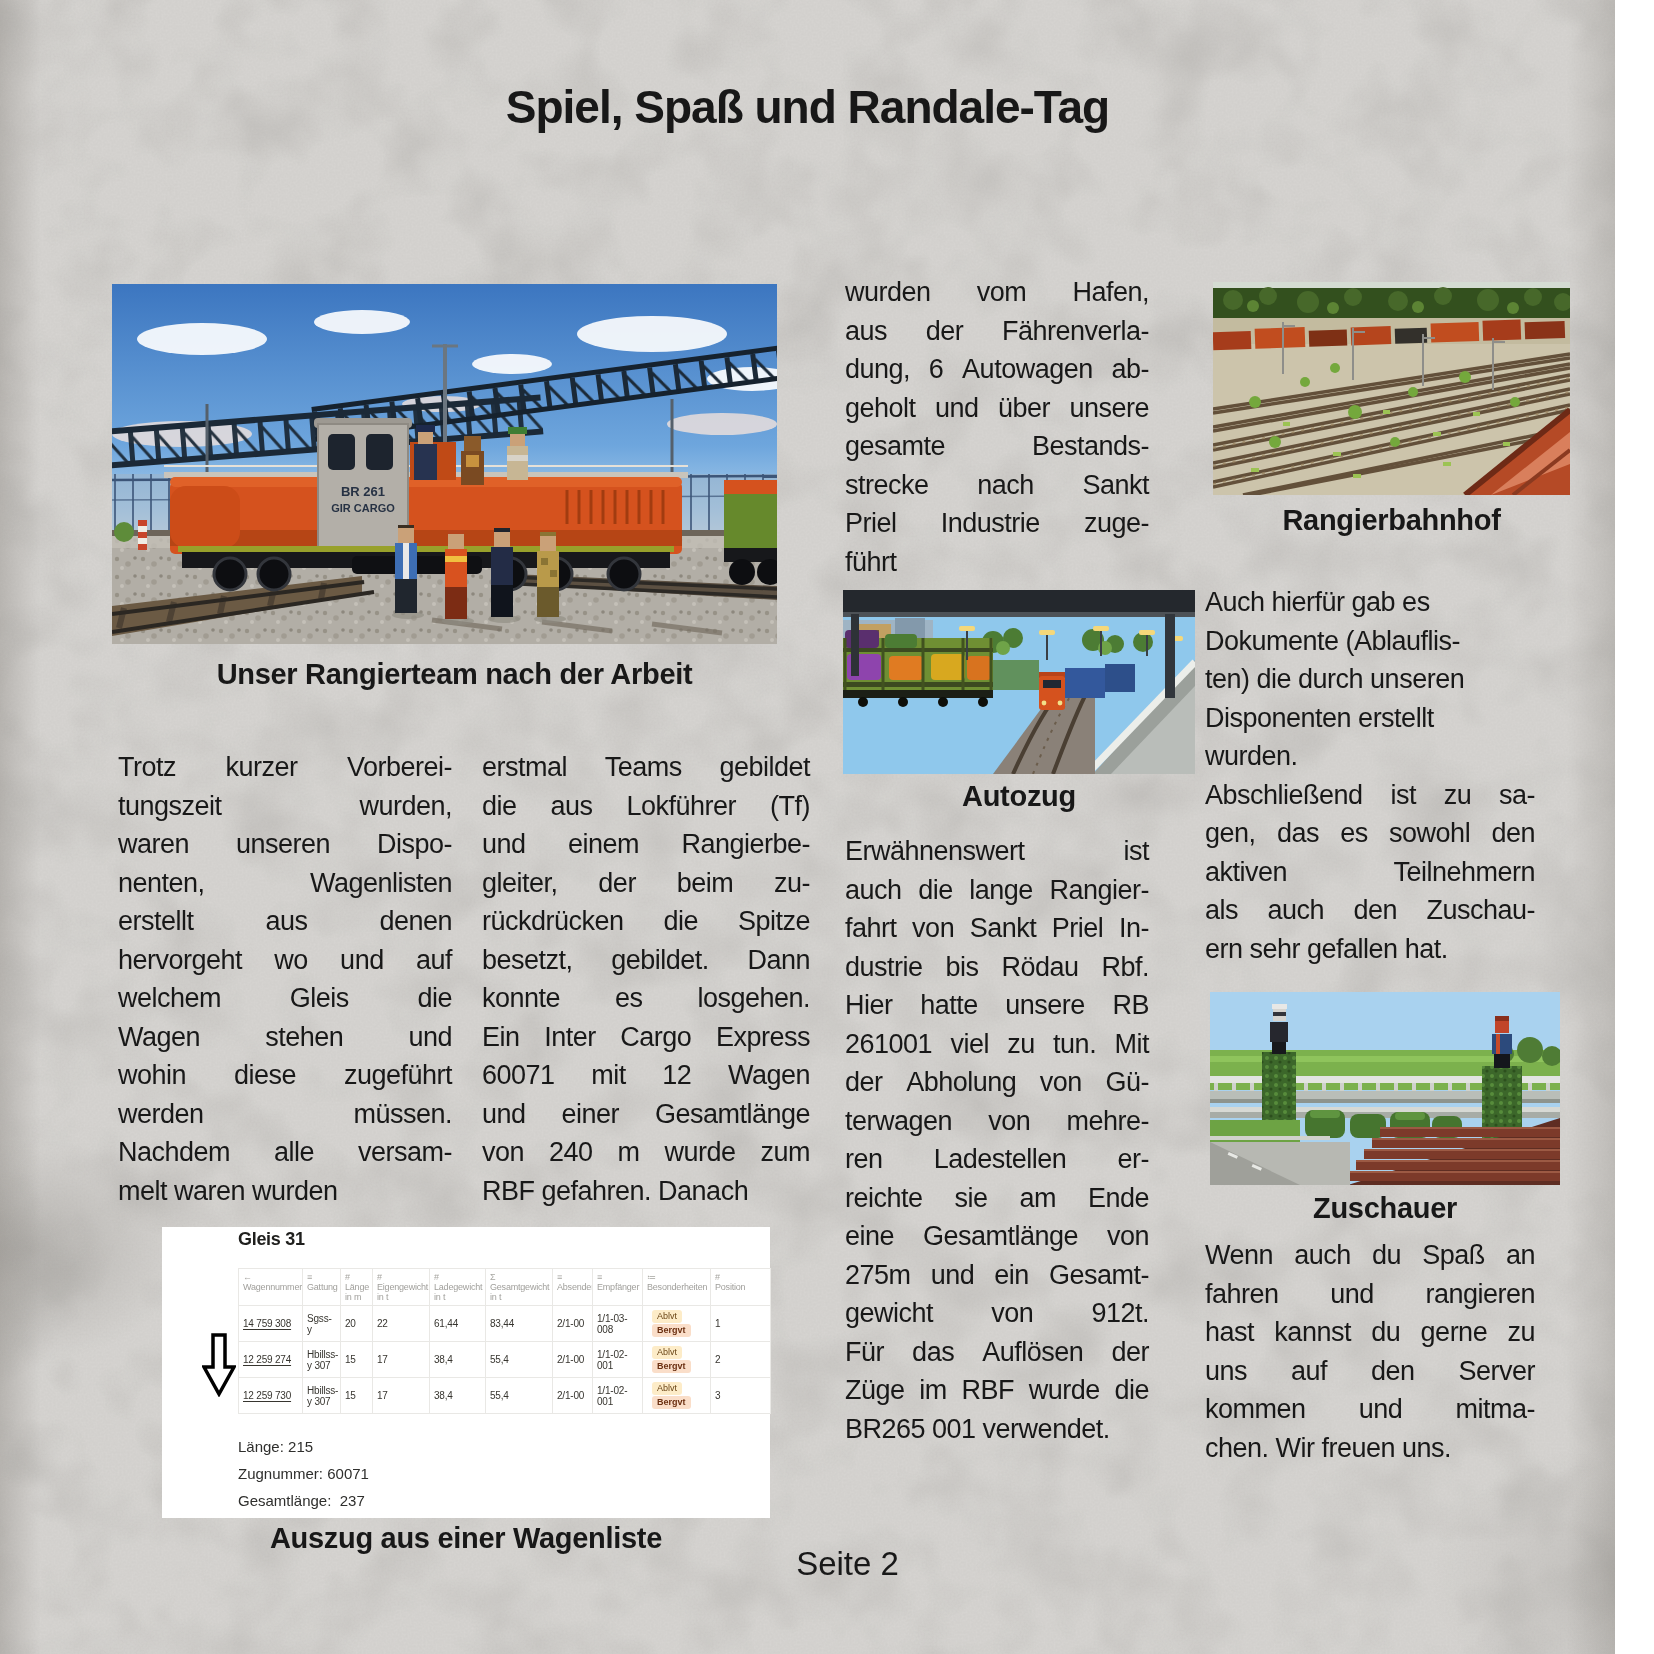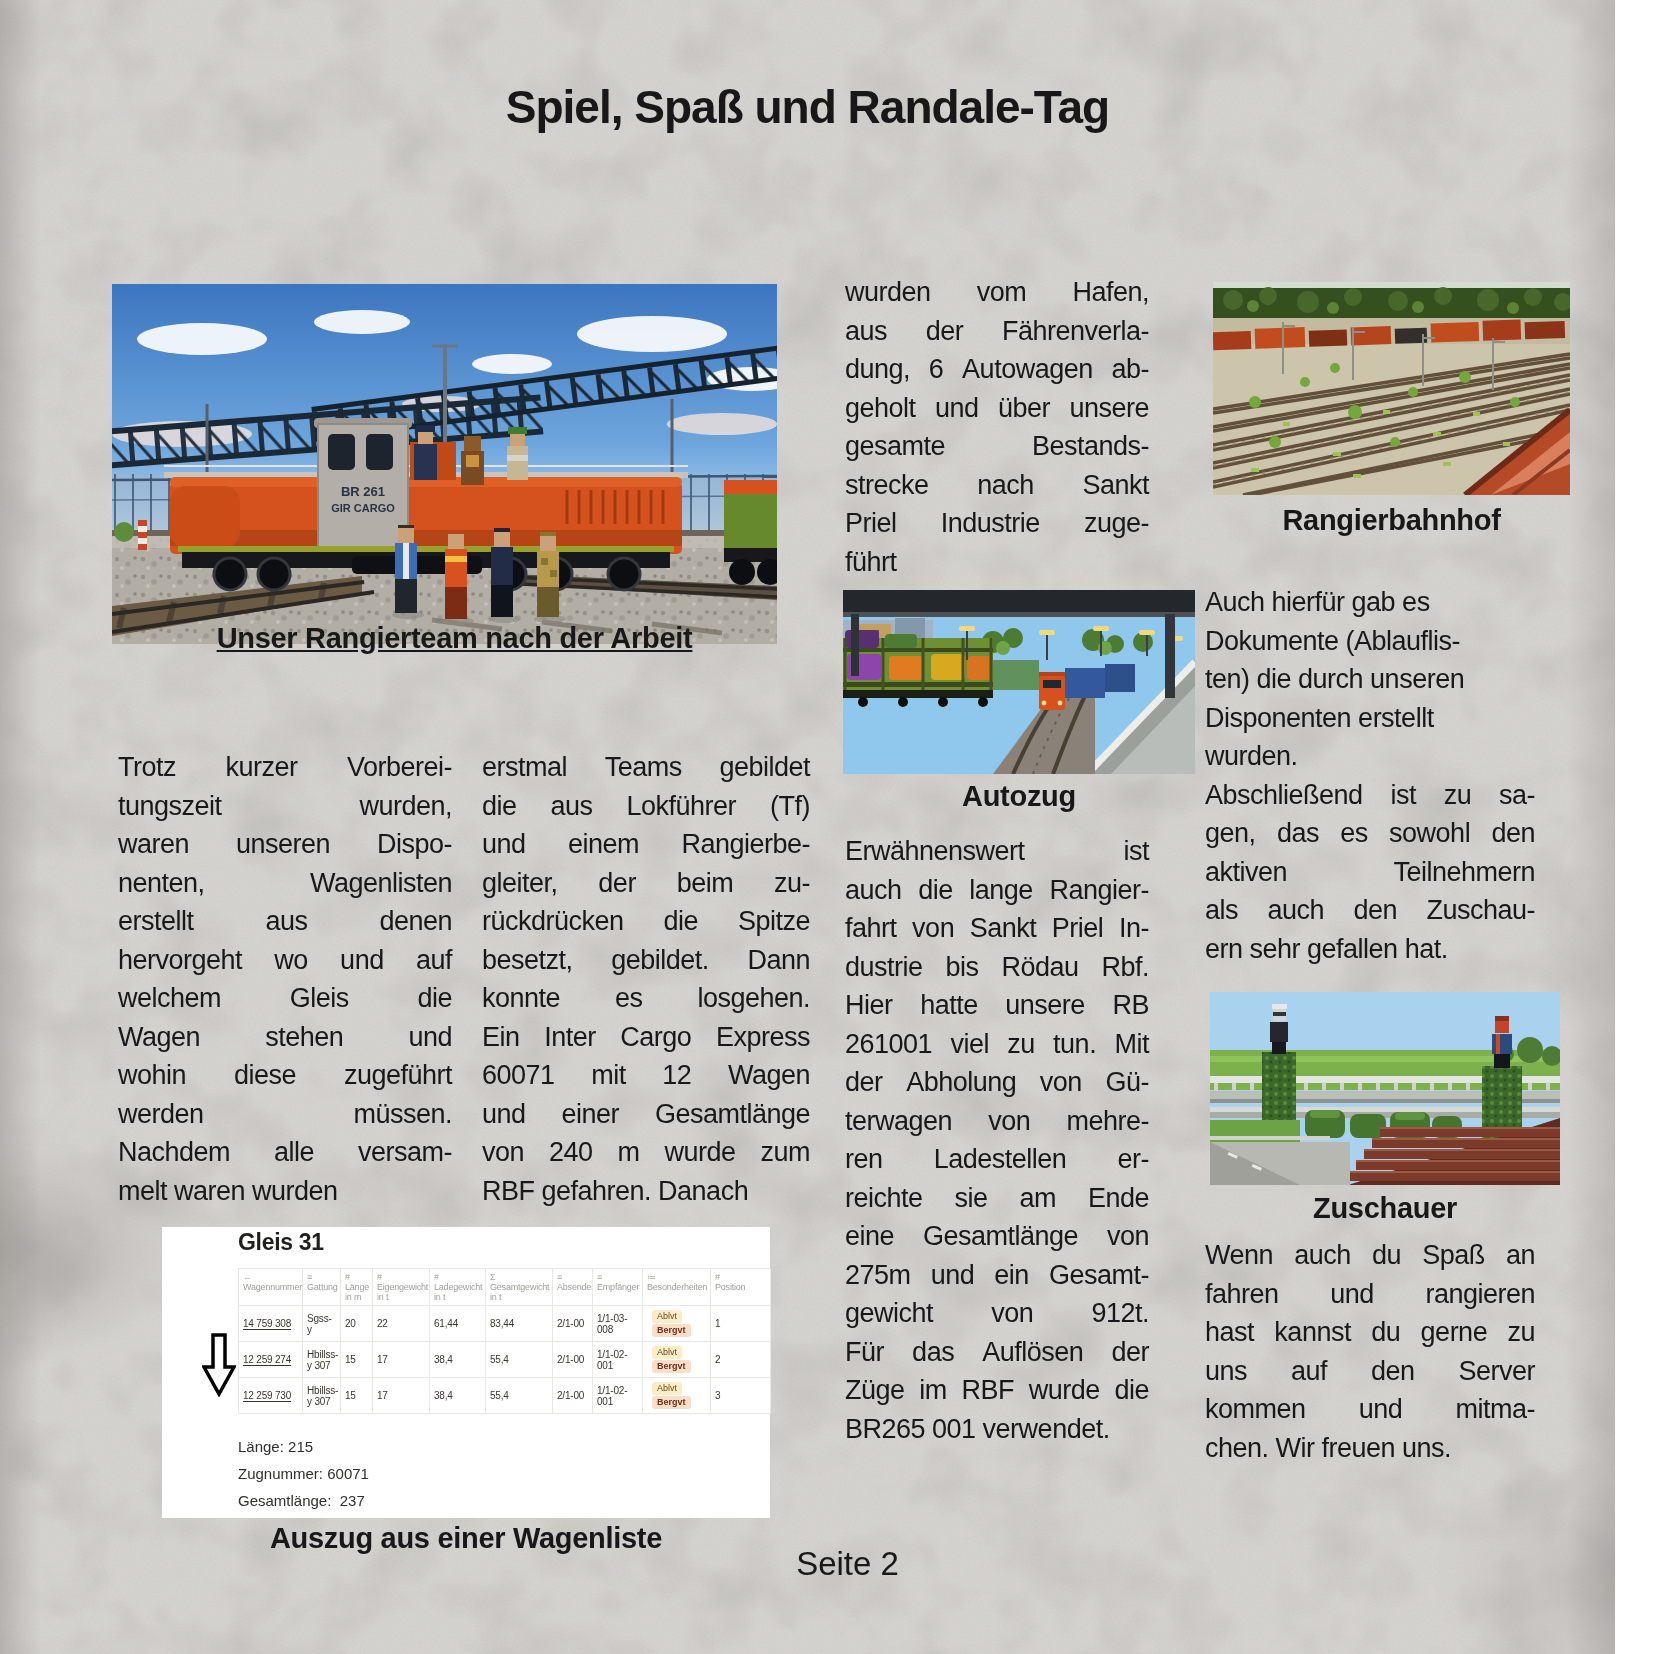--- a/index.html
+++ b/index.html
@@ -27,21 +27,21 @@
 
   .col{font-size:27px;letter-spacing:-0.5px;line-height:38.5px;}
   .ln{min-height:38.5px;white-space:nowrap;}
   .ln.jf{display:flex;justify-content:space-between;white-space:normal;}
 
   .photo{overflow:hidden;background:#9db6c8;}
   .photo svg{display:block;}
 
   
   .card{background:var(--card-bg,#fff);}
-  .card-title{position:absolute;left:76px;top:2px;font-size:23px;font-weight:700;color:#1f1f1d;letter-spacing:-0.3px;}
+  .card-title{position:absolute;left:76px;top:2px;font-size:18px;font-weight:700;color:#1f1f1d;letter-spacing:-0.3px;}
   .wtable{position:absolute;left:76px;top:41px;border-collapse:collapse;table-layout:fixed;width:532px;
           font-size:10px;color:#37352f;letter-spacing:-0.2px;}
   .wtable th,.wtable td{border:1px solid #e9e8e5;padding:3px 4px;text-align:left;vertical-align:middle;overflow:hidden;}
   .wtable th{color:#a09f9b;font-weight:400;font-size:9px;vertical-align:top;height:28px;}
   .wtable td{height:27px;}
   .th-icon{font-size:9px;line-height:10px;color:#a7a6a1;}
   .th-label{line-height:10px;}
   .wagen-link{text-decoration:underline;text-underline-offset:2px;color:#37352f;cursor:pointer;}
   .badge{display:block;width:max-content;margin:1px 5px;padding:0 5px;border-radius:3px;font-size:9px;line-height:13px;letter-spacing:0;}
   .b-ablvt{background:var(--badge-ablvt-bg,#fdecc8);color:var(--badge-ablvt-text,#6b4617);}
@@ -247,21 +247,21 @@
             <rect x="428" y="248" width="16" height="6" fill="#8a7434"></rect>
             <rect x="428" y="252" width="16" height="15" fill="#caa178"></rect>
            <rect x="425" y="267" width="22" height="36" fill="#b99a4a"></rect>
             <rect x="429" y="274" width="7" height="7" fill="#8a7434"></rect>
            <rect x="438" y="286" width="7" height="7" fill="#8a7434"></rect>
             <rect x="425" y="303" width="22" height="30" fill="#6b5a2c"></rect>
           </g>
       </g>
     </svg>
   </div>
-  <div class="layer caption" style="left:122px;top:622px;width:665px;text-decoration:underline;">Unser Rangierteam nach der Arbeit</div>
+  <div class="layer caption" style="left:122px;top:658px;width:665px;">Unser Rangierteam nach der Arbeit</div>
 
   <div class="layer photo" style="left:1213px;top:282px;width:357px;height:213px;">
     <svg viewBox="0 0 357 213" width="357" height="213">
       <rect width="357" height="213" fill="#ccc4ab"></rect>
       <rect width="357" height="12" fill="#d4dcd2"></rect>
       <rect y="6" width="357" height="30" fill="#33501e"></rect>
       <g fill="#47682a">
           <circle cx="20" cy="18" r="10"></circle>
           <circle cx="55" cy="14" r="9"></circle>
           <circle cx="95" cy="20" r="11"></circle>

